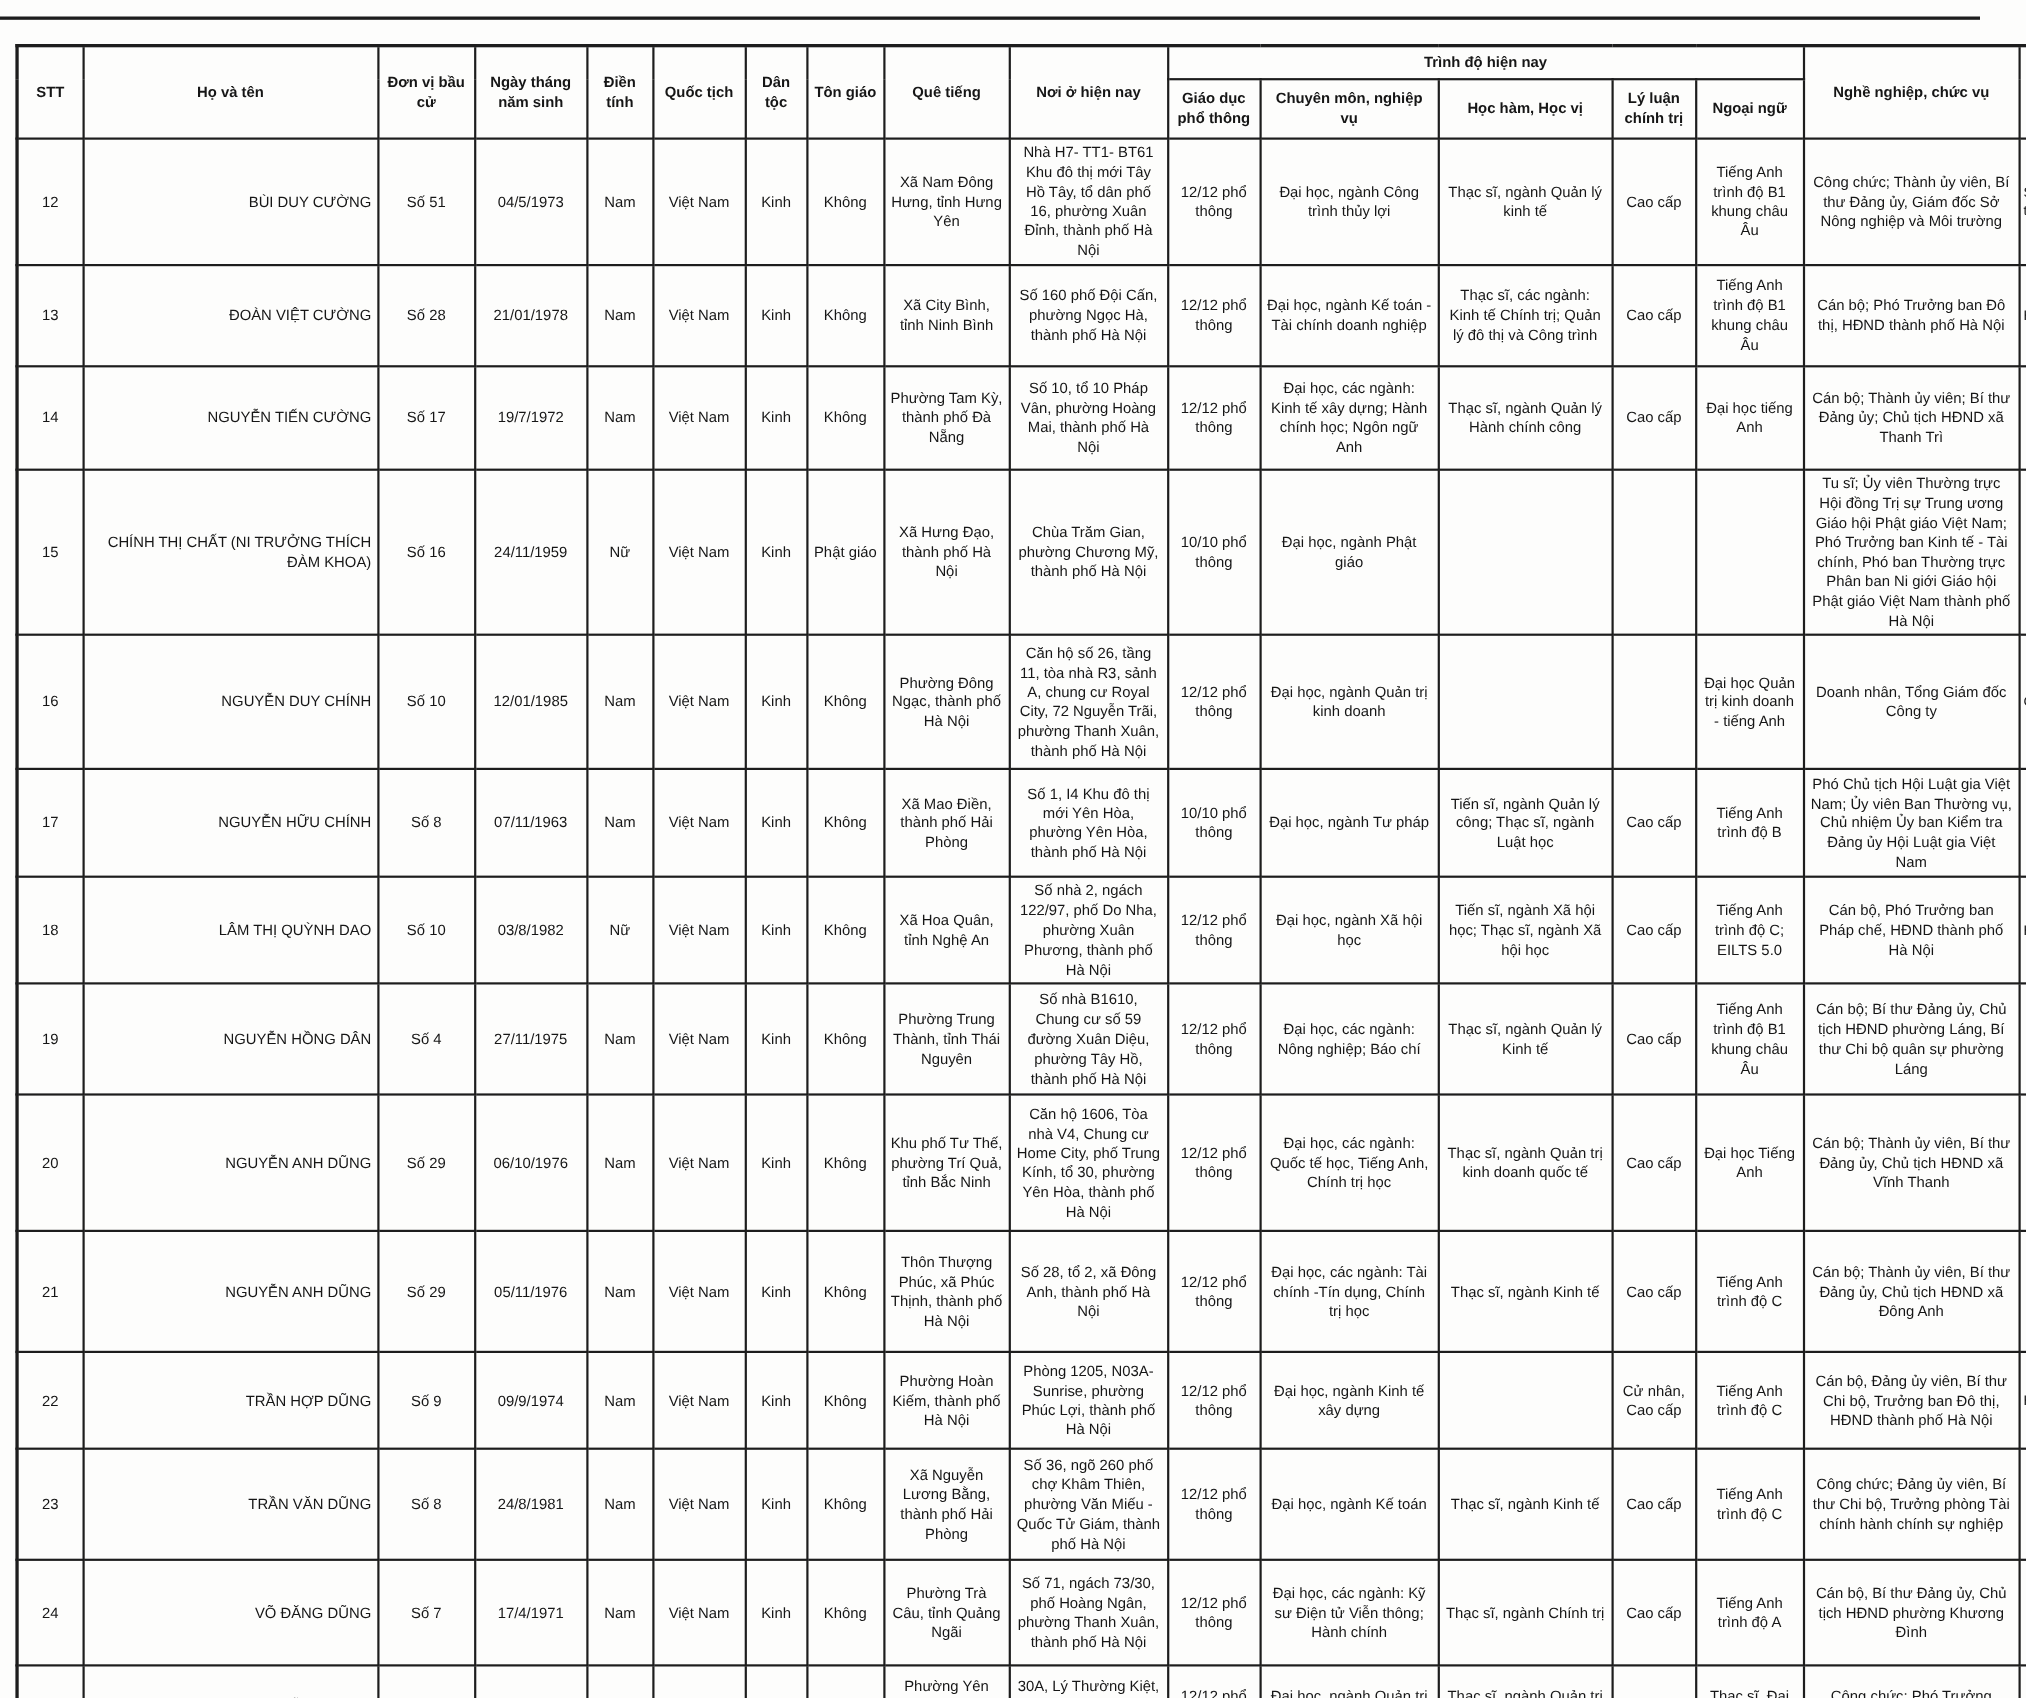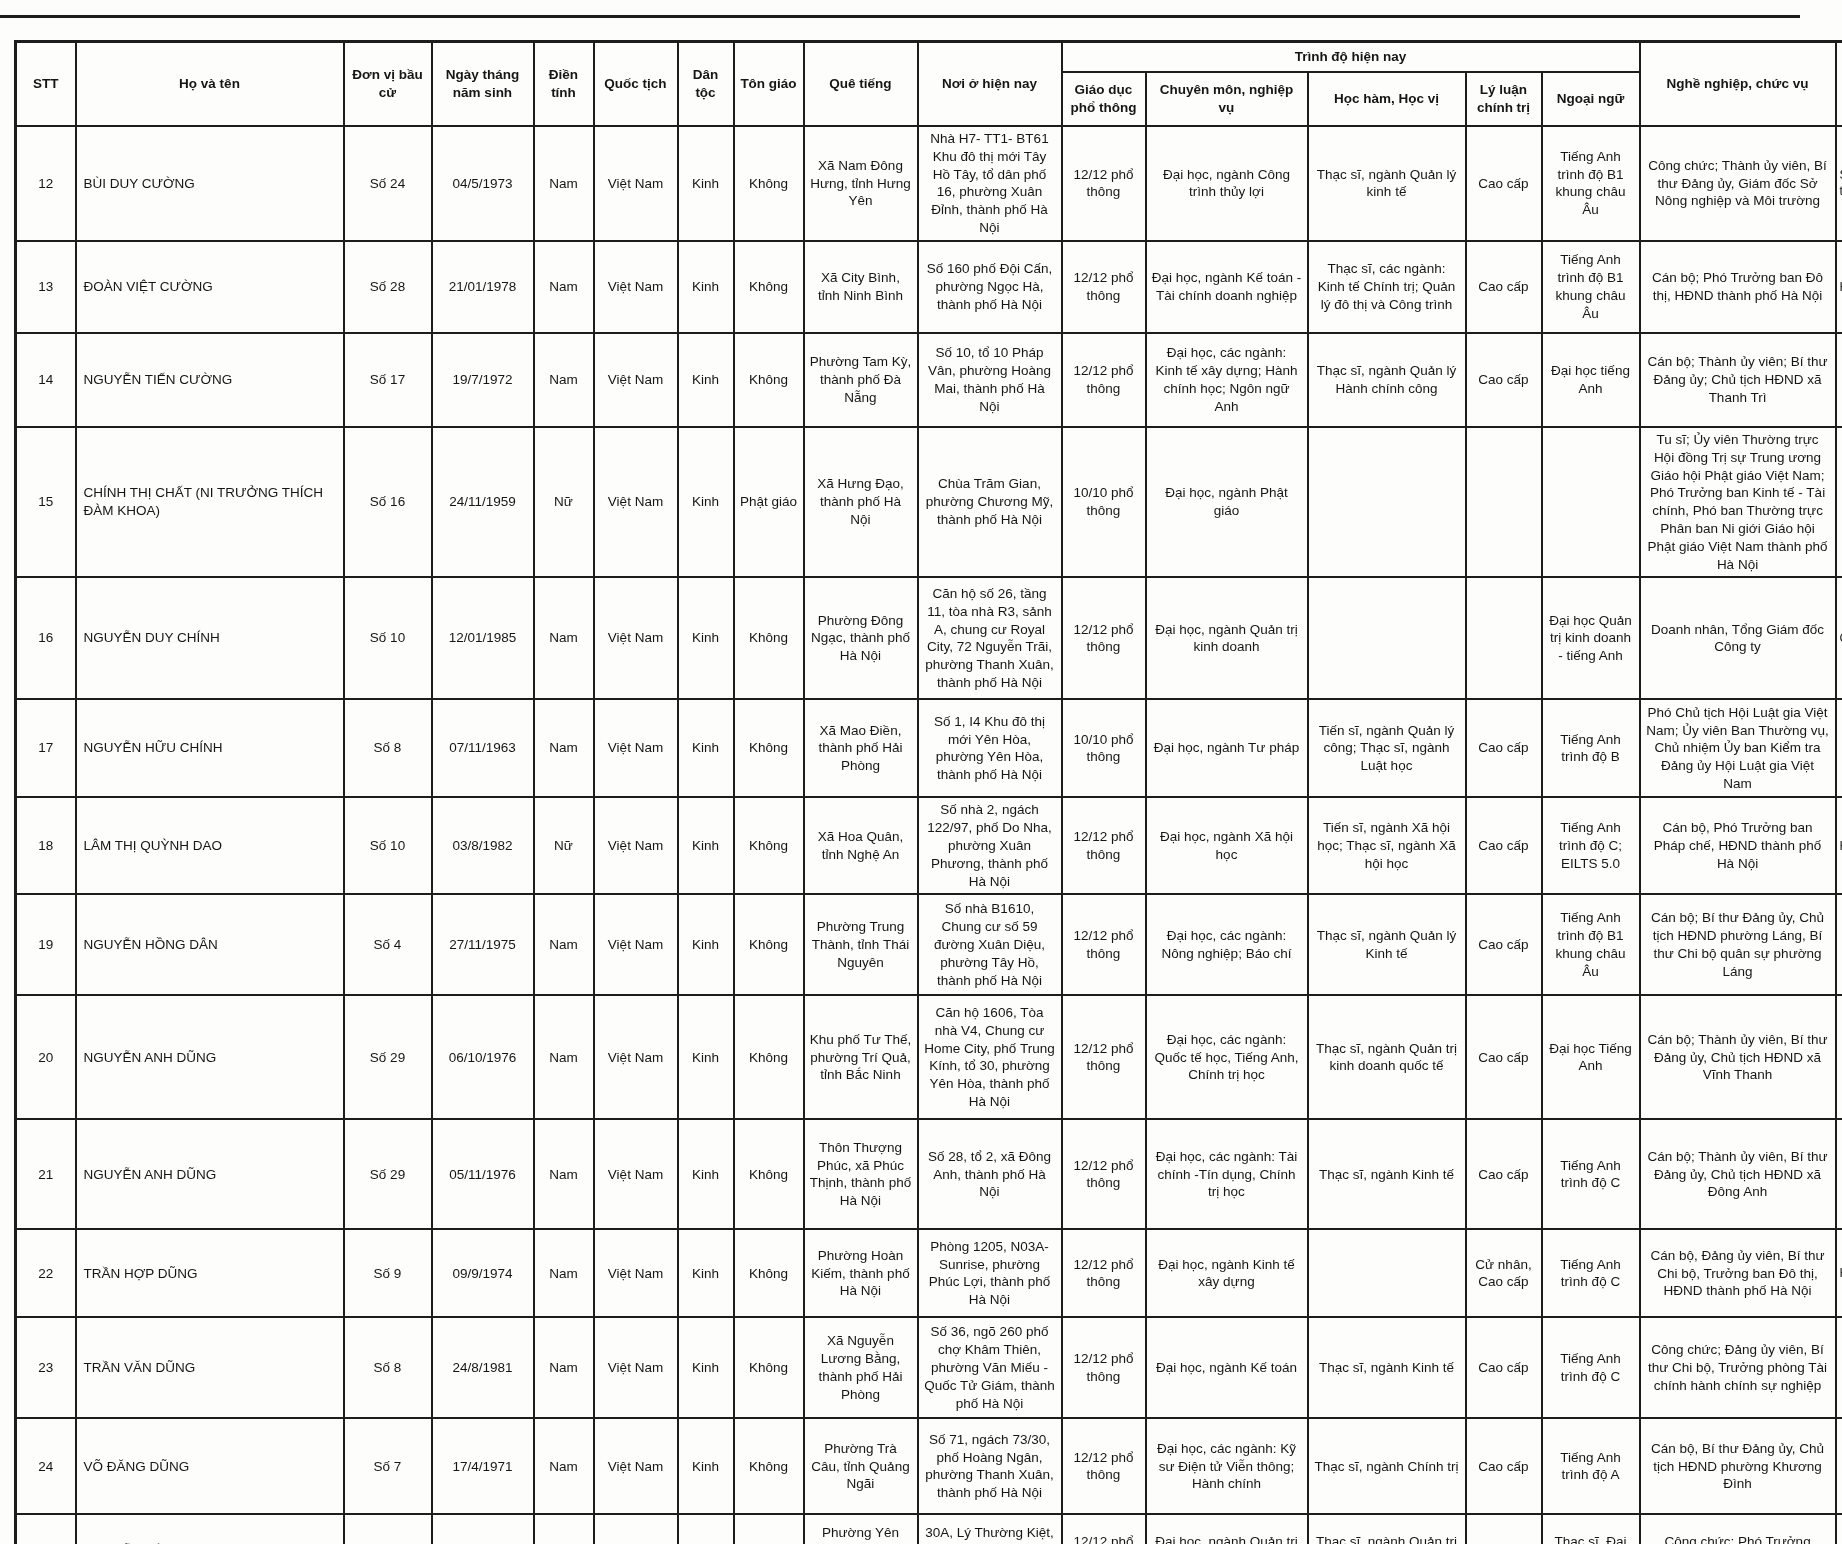--- a/index.html
+++ b/index.html
@@ -16,21 +16,21 @@
   }
   th,td{
     border:2px solid #1d1d1d;
     padding:3px 5px;
     text-align:center;vertical-align:middle;
     font-size:13.5px;line-height:1.32;
     overflow:hidden;word-wrap:break-word;
   }
   table{border:3px solid #1d1d1d;border-right:none;}
   thead th{font-weight:bold;}
-  td.left{text-align:left;padding-left:7px;}
+  td.left{text-align:right;padding-left:7px;}
   th.cut,td.cut{border-right:none;white-space:pre-line;font-size:12.5px;padding:2px 0 2px 3px;text-align:left;}
   tr.h1 th{height:22px;}
   tr.h2 th{height:46px;}
 </style>
 </head>
 <body>
 
 <div class="top-rule"></div>
 
 <div class="sheet">
@@ -75,21 +75,21 @@
         <th>Chuyên môn, nghiệp vụ</th>
         <th>Học hàm, Học vị</th>
         <th>Lý luận chính trị</th>
         <th>Ngoại ngữ</th>
       </tr>
     </thead>
     <tbody id="table-body">
         <tr style="height: 88px;">
           <td>12</td>
           <td class="left">BÙI DUY CƯỜNG</td>
-          <td>Số 24</td>
+          <td>Số 51</td>
           <td>04/5/1973</td>
           <td>Nam</td>
           <td>Việt Nam</td>
           <td>Kinh</td>
           <td>Không</td>
           <td>Xã Nam Đông Hưng, tỉnh Hưng Yên</td>
           <td>Nhà H7- TT1- BT61 Khu đô thị mới Tây Hồ Tây, tổ dân phố 16, phường Xuân Đỉnh, thành phố Hà Nội</td>
           <td>12/12 phổ thông</td>
           <td>Đại học, ngành Công trình thủy lợi</td>
           <td>Thạc sĩ, ngành Quản lý kinh tế</td>

